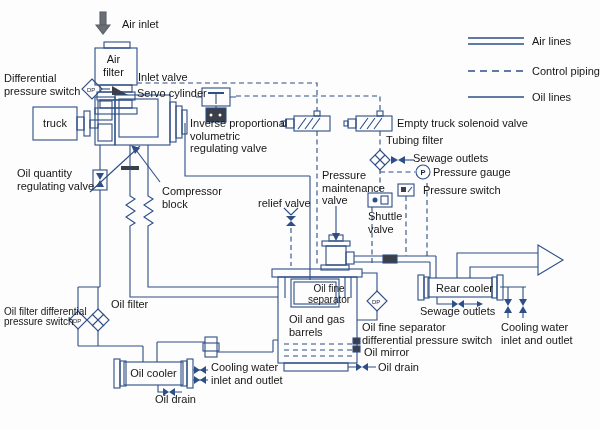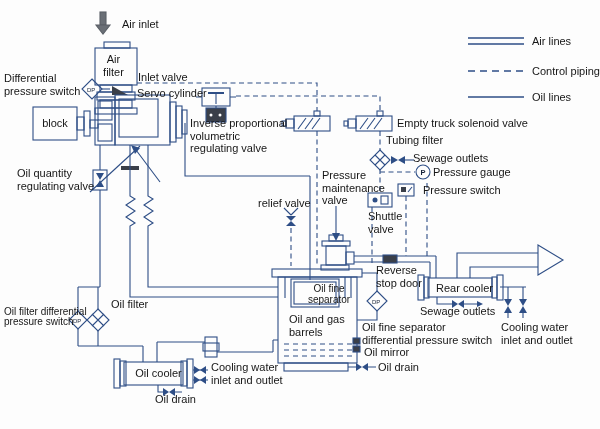--- a/index.html
+++ b/index.html
@@ -264,55 +264,55 @@
   <text x="420.5" y="175" font-size="7.5" font-weight="bold">P</text>
 </svg>
 
 <div class="lbl" style="left:122px;top:18px;">Air inlet</div>
 <div class="lbl ctr" style="left:95px;top:53px;width:37px;">Air
 filter</div>
 <div class="lbl" style="left:4px;top:72px;">Differential
 pressure switch</div>
 <div class="lbl" style="left:138px;top:71px;">Inlet valve</div>
 <div class="lbl" style="left:137px;top:87px;">Servo cylinder</div>
-<div class="lbl ctr" style="left:33px;top:117px;width:44px;">block</div>
+<div class="lbl ctr" style="left:33px;top:117px;width:44px;">truck</div>
 <div class="lbl" style="left:190px;top:117px;">Inverse proportional
 volumetric
 regulating valve</div>
 <div class="lbl" style="left:397px;top:117px;">Empty truck solenoid valve</div>
 <div class="lbl" style="left:386px;top:134px;">Tubing filter</div>
 <div class="lbl" style="left:17px;top:167px;">Oil quantity
 regulating valve</div>
+<div class="lbl" style="left:162px;top:185px;">Compressor
+block</div>
 <div class="lbl" style="left:258px;top:197px;">relief valve</div>
 <div class="lbl" style="left:322px;top:169px;">Pressure
 maintenance
 valve</div>
 <div class="lbl" style="left:413px;top:152px;">Sewage outlets</div>
 <div class="lbl" style="left:433px;top:166px;">Pressure gauge</div>
 <div class="lbl" style="left:423px;top:184px;">Pressure switch</div>
 <div class="lbl" style="left:368px;top:210px;">Shuttle
 valve</div>
 <div class="lbl boxed ctr" style="left:291px;top:283px;width:48px;">Oil fine
 separator</div>
 <div class="lbl" style="left:289px;top:313px;">Oil and gas
 barrels</div>
-<div class="lbl" style="left:376px;top:264px;">Reverse
-stop door</div>
 <div class="lbl ctr" style="left:428px;top:282px;width:73px;">Rear cooler</div>
 <div class="lbl" style="left:420px;top:305px;">Sewage outlets</div>
 <div class="lbl" style="left:362px;top:321px;">Oil fine separator
 differential pressure switch</div>
 <div class="lbl" style="left:364px;top:346px;">Oil mirror</div>
 <div class="lbl" style="left:378px;top:361px;">Oil drain</div>
 <div class="lbl" style="left:501px;top:321px;">Cooling water
 inlet and outlet</div>
 <div class="lbl sm" style="left:4px;top:307px;">Oil filter differential
 pressure switch</div>
 <div class="lbl" style="left:111px;top:298px;">Oil filter</div>
-<div class="lbl ctr" style="left:124px;top:367px;width:69px;">Oil cooler</div>
+<div class="lbl ctr" style="left:124px;top:367px;width:59px;">Oil cooler</div>
 <div class="lbl" style="left:211px;top:361px;">Cooling water
 inlet and outlet</div>
 <div class="lbl" style="left:155px;top:393px;">Oil drain</div>
 
 <div class="lbl" style="left:532px;top:35px;">Air lines</div>
 <div class="lbl" style="left:532px;top:65px;">Control piping</div>
 <div class="lbl" style="left:532px;top:91px;">Oil lines</div>
 
 </div>
 

